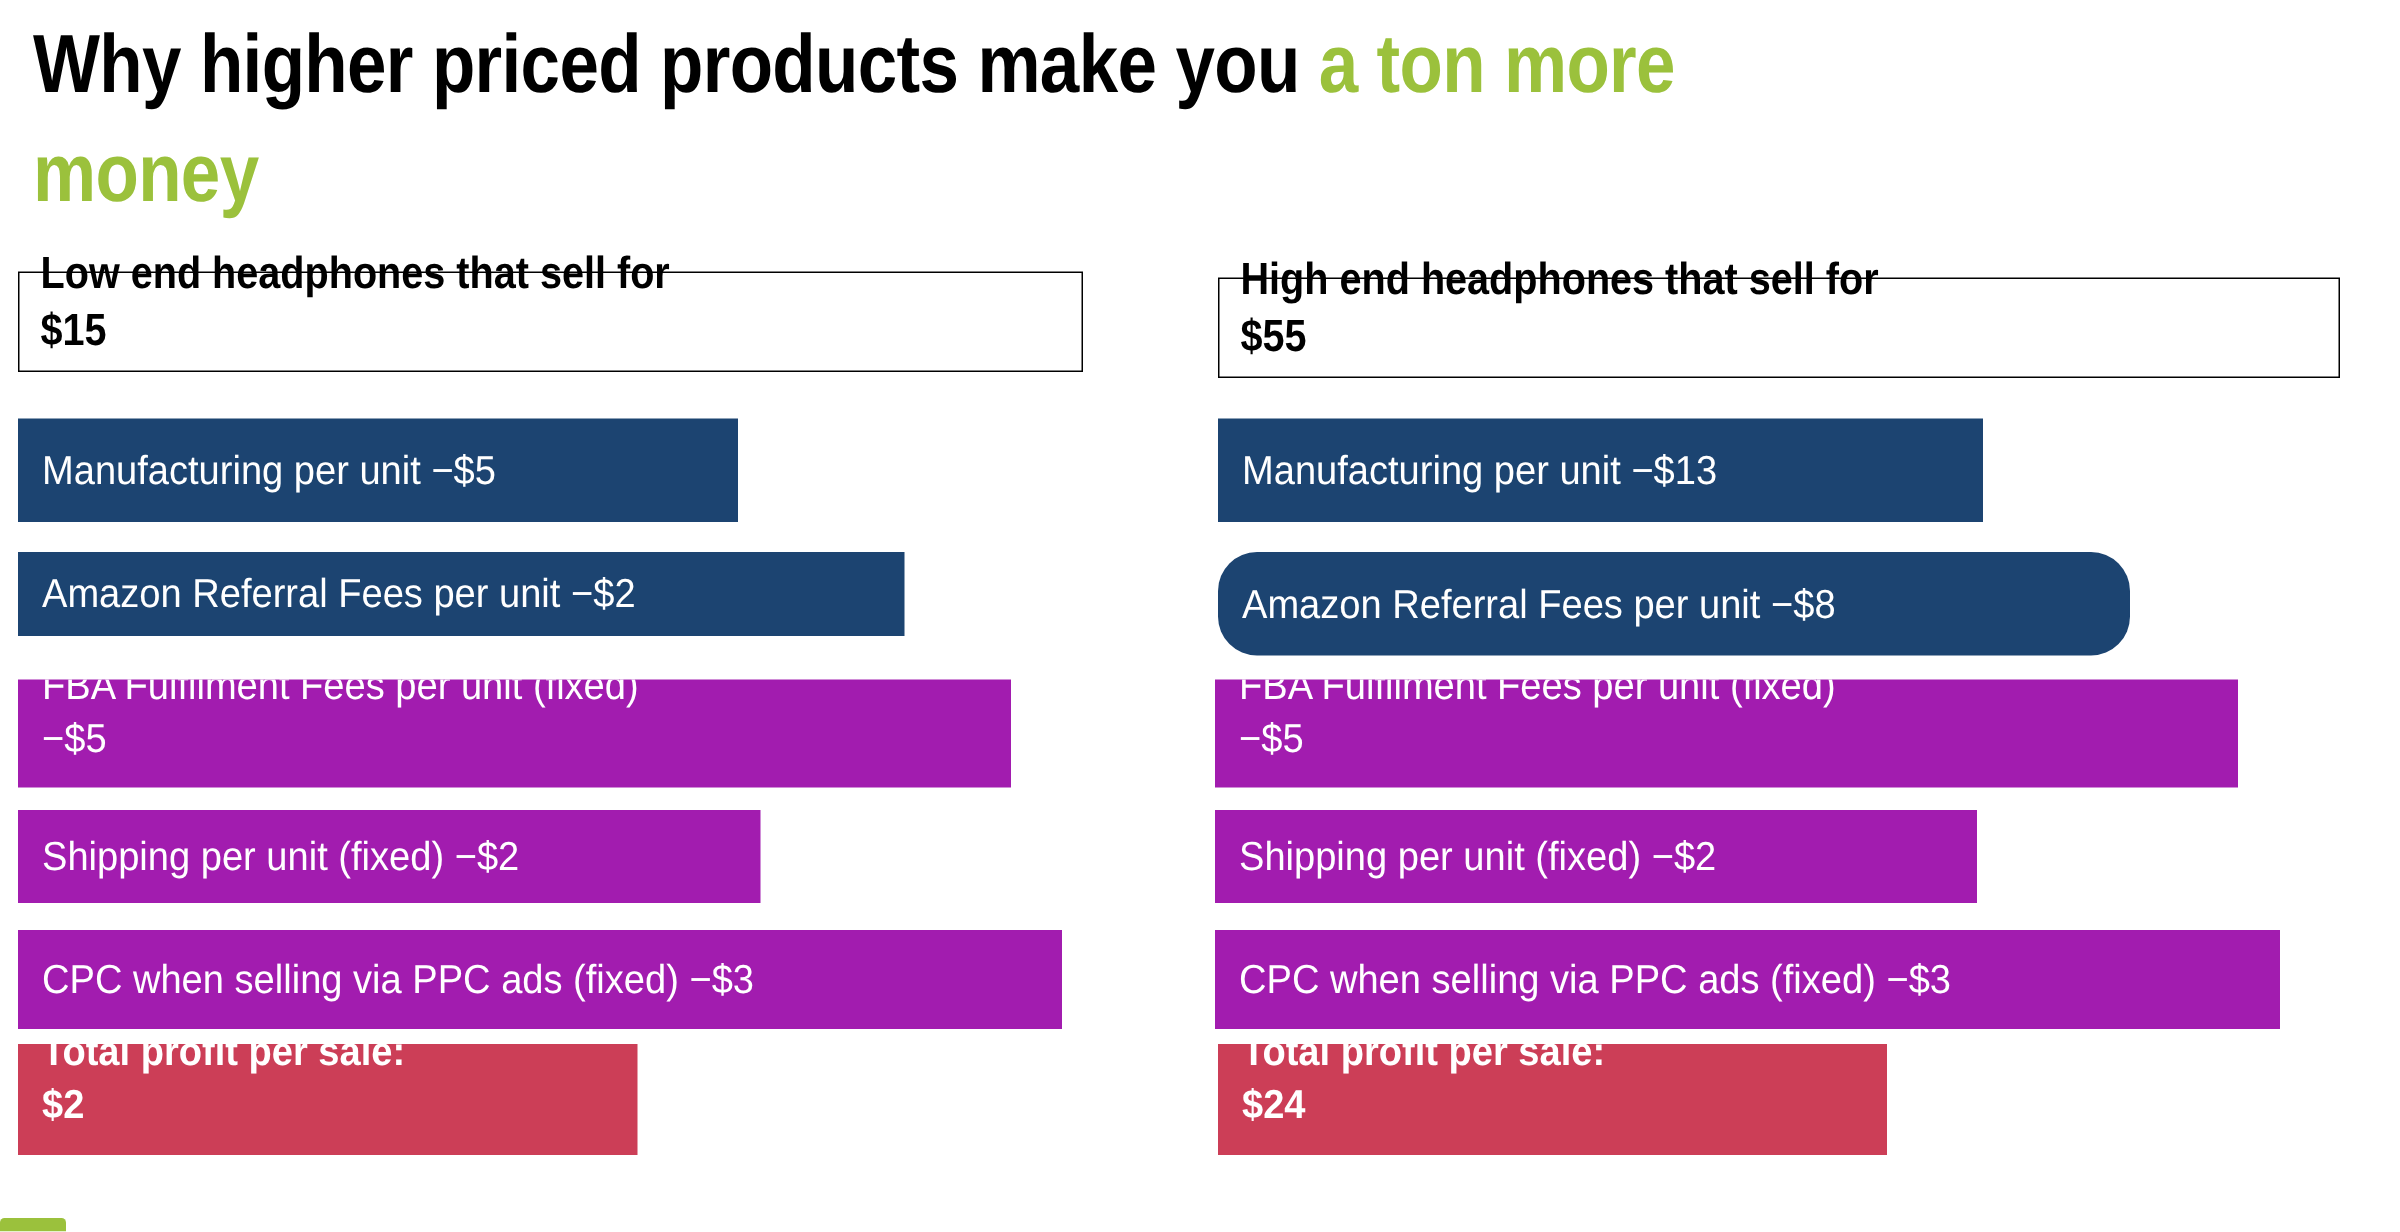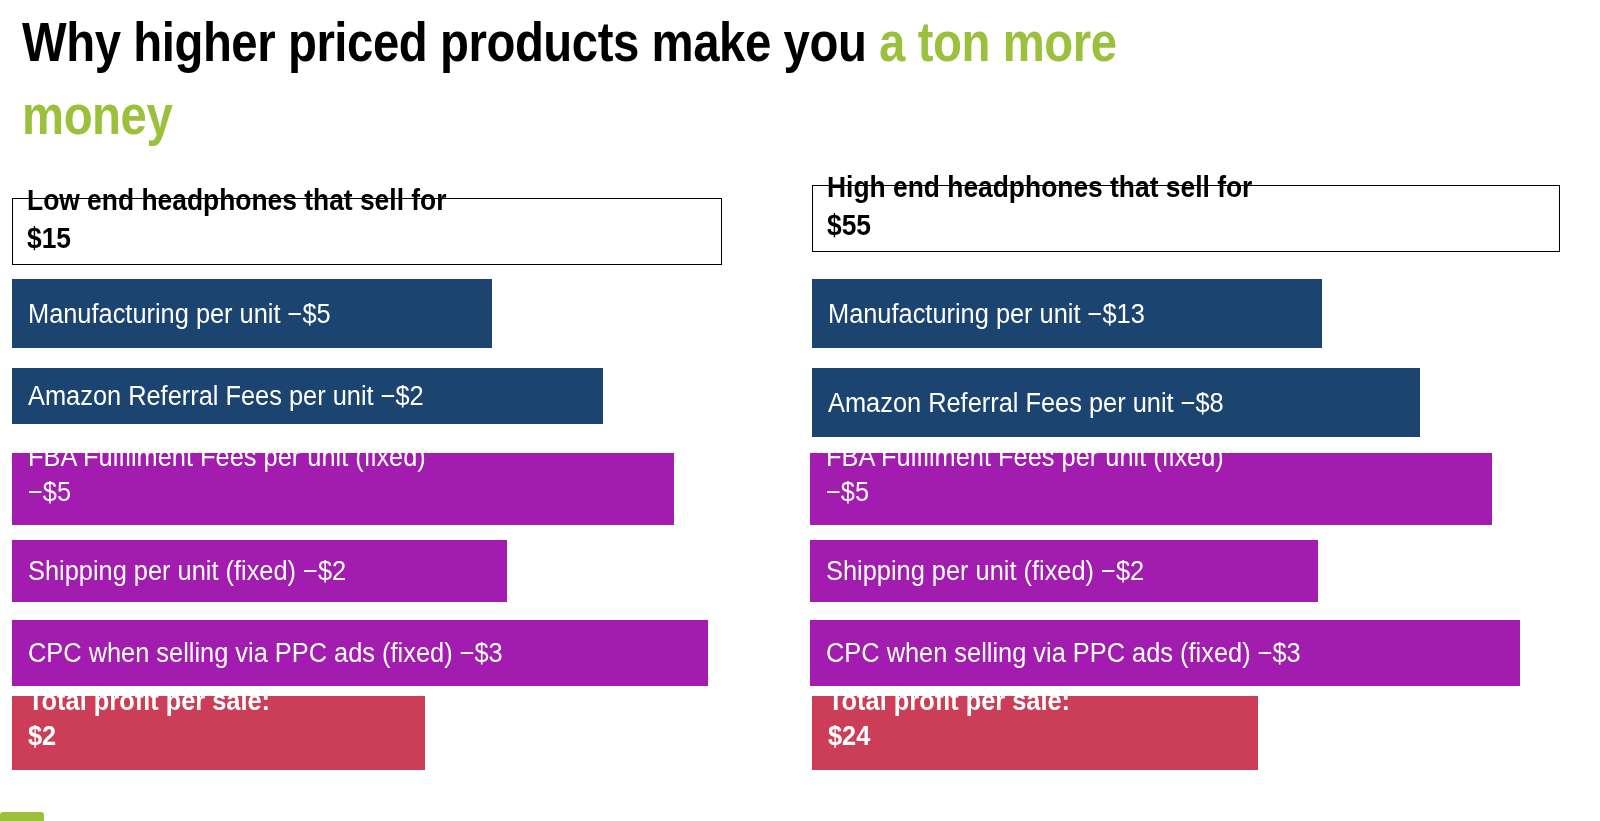--- a/index.html
+++ b/index.html
@@ -98,21 +98,21 @@
     border-radius: 3px 3px 0 0;
   }
 </style>
 </head>
 <body>
 
 <div id="slide-title"><span>Why higher priced products make you </span><span class="accent">a ton more money</span></div>
 
 <div class="column" id="column-low">
 
-  <div class="col-header" style="left:12px; top:198px; width:710px; height:67px;">
+  <div class="col-header" style="left:12px; top:181px; width:710px; height:67px;">
     <div class="col-header-text">Low end headphones that sell for
 $15</div>
   </div>
 
   <div class="bar navy" style="left:12px; top:279px; width:480px; height:69px;">
     <div class="bar-label single">Manufacturing per unit −$5</div>
   </div>
 
   <div class="bar navy" style="left:12px; top:368px; width:591px; height:56px;">
     <div class="bar-label single">Amazon Referral Fees per unit −$2</div>
@@ -141,21 +141,21 @@
 
   <div class="col-header" style="left:12px; top:185px; width:748px; height:67px;padding-left:25px;">
     <div class="col-header-text">High end headphones that sell for
 $55</div>
   </div>
 
   <div class="bar navy" style="left:12px; top:279px; width:510px; height:69px;">
     <div class="bar-label single">Manufacturing per unit −$13</div>
   </div>
 
-  <div class="bar navy" style="left:12px; top:368px; width:608px; height:69px;">
+  <div class="bar navy" style="left:12px; top:368px; width:608px; height:69px;border-radius:26px;">
     <div class="bar-label single">Amazon Referral Fees per unit −$8</div>
   </div>
 
   <div class="bar green" style="left:10px; top:453px; width:682px; height:72px;">
     <div class="bar-label double">FBA Fulfilment Fees per unit (fixed)
 −$5</div>
   </div>
 
   <div class="bar green" style="left:10px; top:540px; width:508px; height:62px;">
     <div class="bar-label single">Shipping per unit (fixed) −$2</div>

